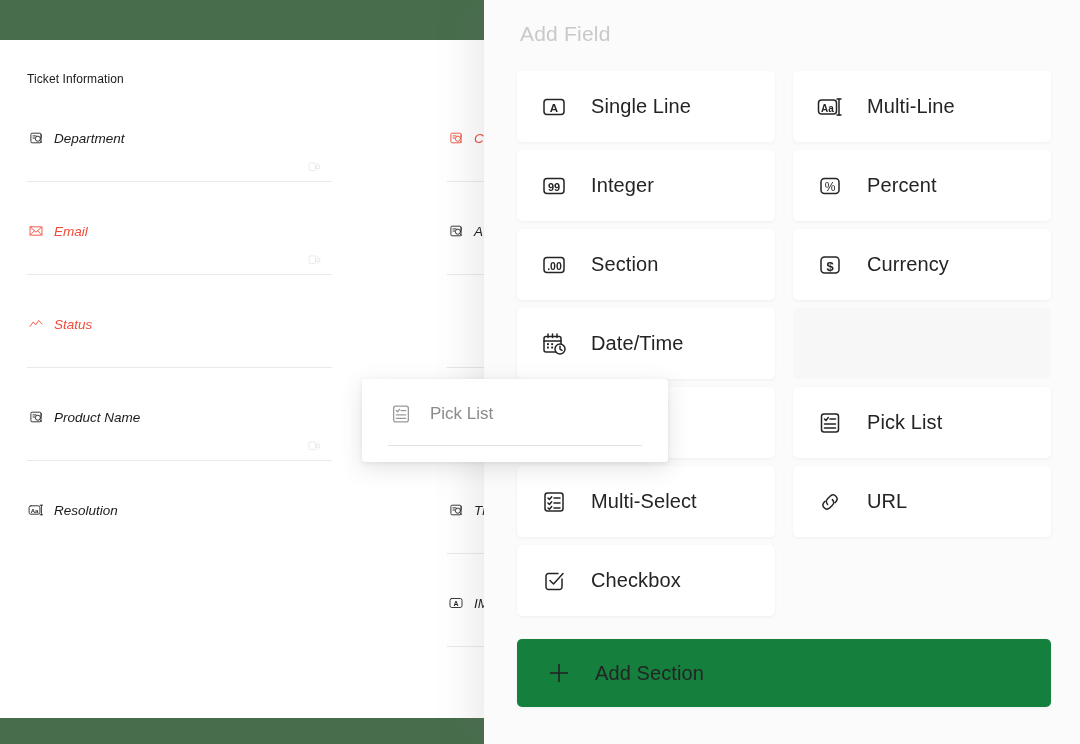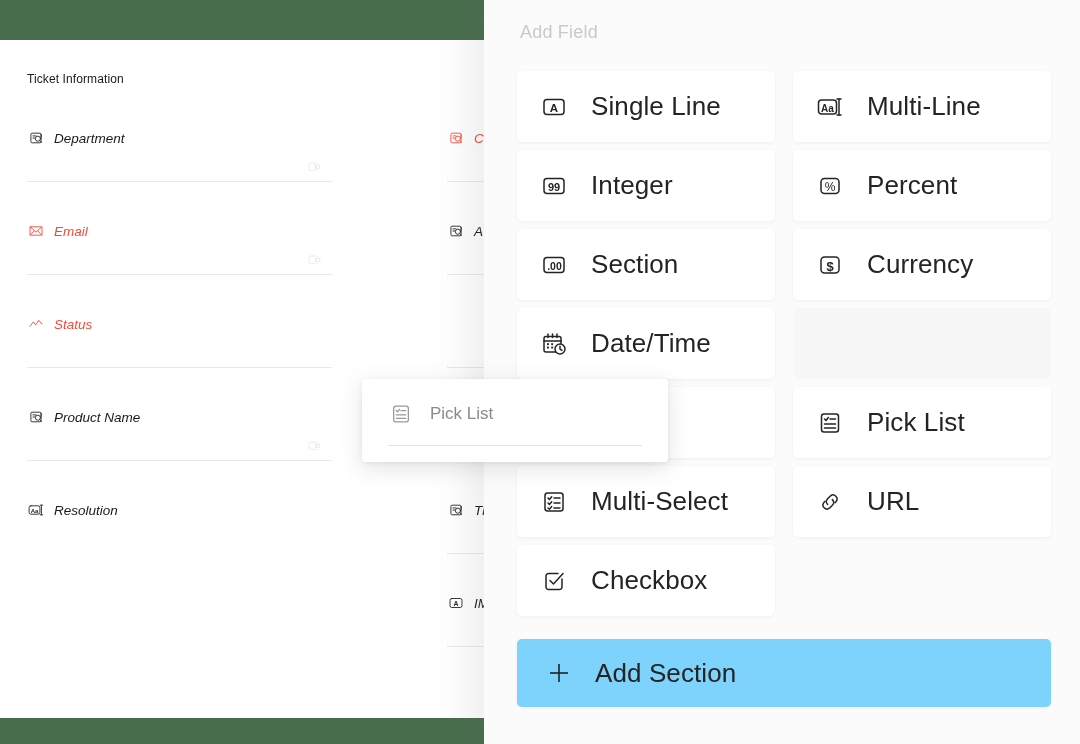--- a/index.html
+++ b/index.html
@@ -45,40 +45,40 @@
   .req .ficon svg{stroke:#f04b39;color:#f04b39;}
 
   
   .palette{
     position:absolute;left:484px;top:0;width:596px;height:744px;
     background:#fbfbfb;
     box-shadow:-14px 0 34px rgba(110,110,110,.13);
   }
   .palette-title{
     position:absolute;left:36px;top:22px;
-    font-size:18px;color:#c9c9c9;letter-spacing:.2px;
+    font-size:21px;color:#c9c9c9;letter-spacing:.2px;
   }
   .palette-grid{
     position:absolute;left:33px;top:71px;width:534px;
     display:grid;grid-template-columns:258px 258px;gap:8px 18px;
   }
   .pal-item{
     height:71px;background:#ffffff;border-radius:5px;
     box-shadow:0 1px 3px rgba(120,120,120,.09);
     display:flex;align-items:center;gap:22px;padding-left:22px;
     box-sizing:border-box;
   }
   .pal-item.ghost{background:#f7f7f7;box-shadow:none;}
   .pal-icon{width:30px;height:30px;flex:0 0 30px;}
   .pal-icon svg{display:block;width:30px;height:30px;}
-  .pal-label{font-size:26px;color:#242424;letter-spacing:.1px;}
+  .pal-label{font-size:20px;color:#242424;letter-spacing:.1px;}
 
   .add-section{
     position:absolute;left:33px;top:639px;width:534px;height:68px;
-    background:#7dd3fc;border-radius:5px;
+    background:#15803d;border-radius:5px;
     box-shadow:0 1px 3px rgba(120,120,120,.09);
     display:flex;align-items:center;gap:22px;padding-left:28px;
     box-sizing:border-box;
   }
   .plus{width:28px;height:28px;flex:0 0 28px;}
 
   
   .drag-card{
     position:absolute;left:362px;top:379px;width:306px;height:83px;
     background:#ffffff;border-radius:3px;

